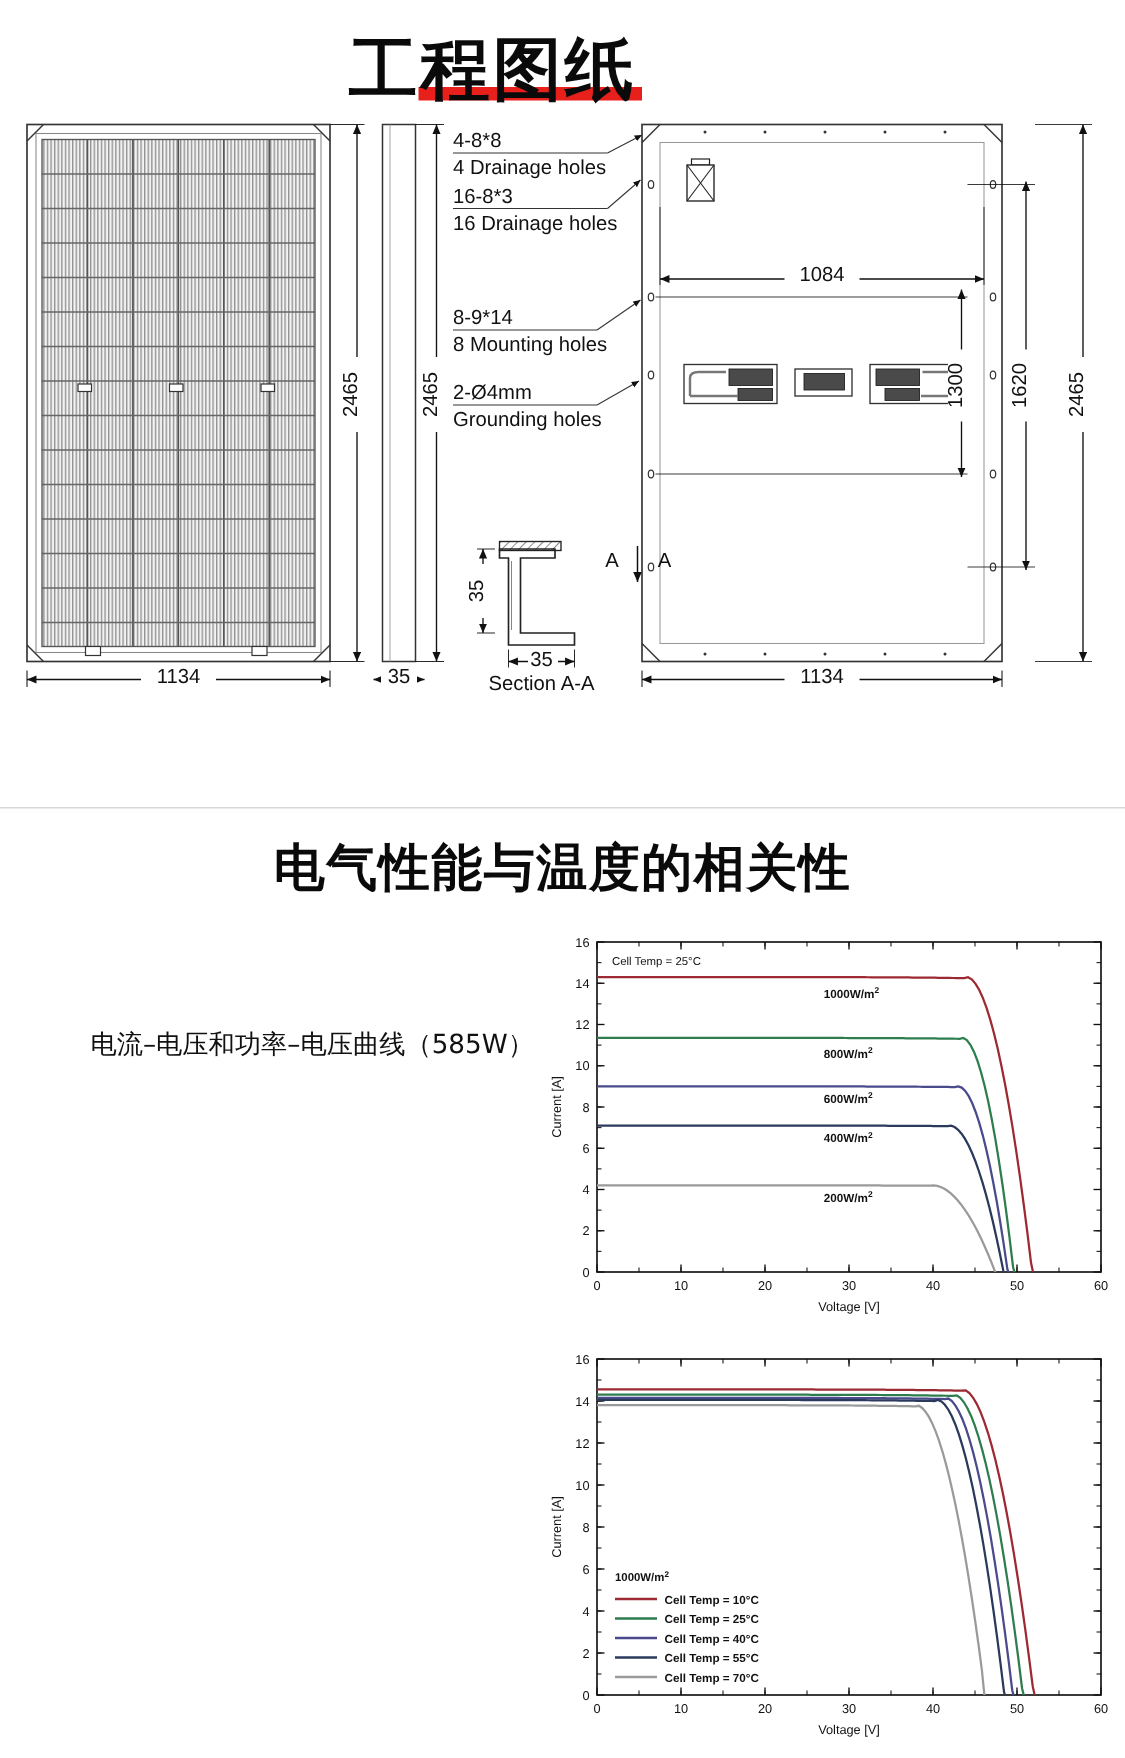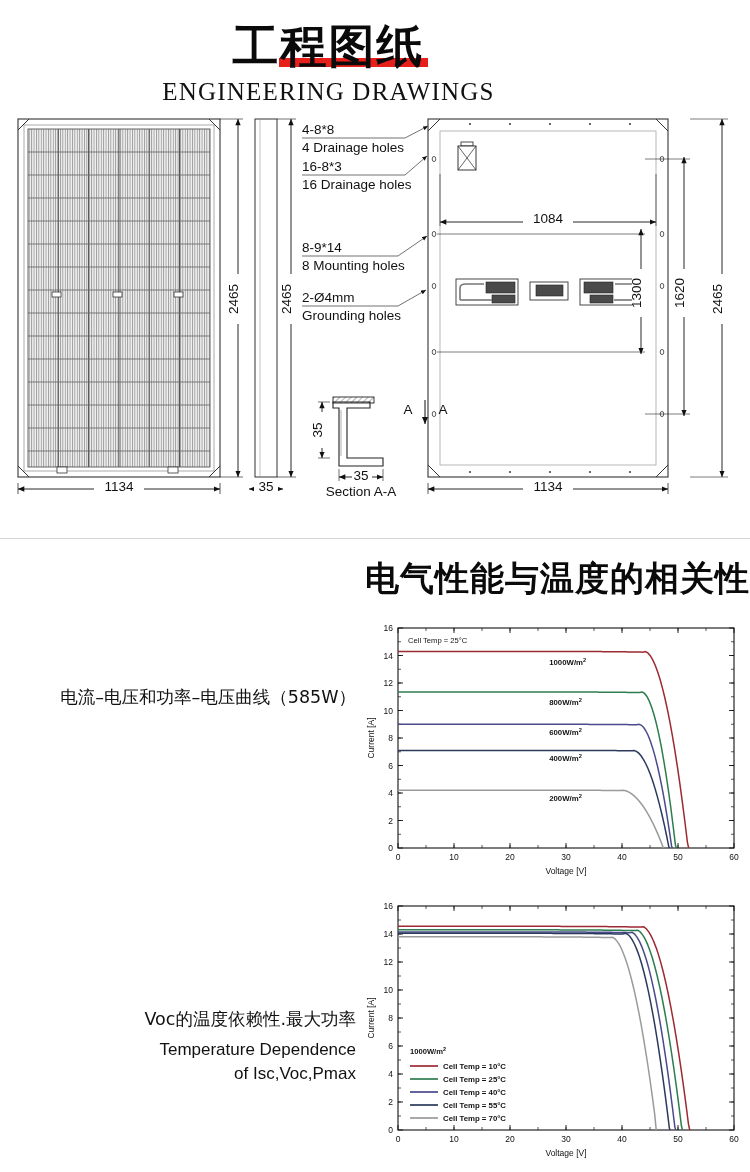--- a/index.html
+++ b/index.html
@@ -53,21 +53,21 @@
     left: 0; top: 538px;
     width: 750px; height: 1px;
     background: #d8d8d8;
   }
 
   
   .section2-title {
     position: absolute;
     left: 0; top: 556px;
     width: 750px;
-    text-align: right;
+    text-align: center;
     font-family: "DejaVu Sans", sans-serif;
     font-size: 34px;
     font-weight: 700;
     letter-spacing: 1px;
     color: #0a0a0a;
   }
 
   
   .chart-block { position: absolute; width: 750px; }
   .chart-block.one { top: 618px; height: 270px; }
@@ -99,21 +99,20 @@
   .plot { position: absolute; left: 362px; top: 0; }
 </style>
 </head>
 <body>
 
 <div class="header">
   <div class="title-cn">
     <span class="underbar"></span>
     <span>工程图纸</span>
   </div>
-  <div class="title-en">ENGINEERING DRAWINGS</div>
 </div>
 
 <div class="drawing-wrap">
 <svg width="750" height="400" viewBox="0 0 750 400" xmlns="http://www.w3.org/2000/svg">
   <defs>
     <marker id="ah" markerWidth="8" markerHeight="8" refX="7" refY="3" orient="auto">
       <path d="M0,0 L7,3 L0,6 z" fill="#111"></path>
     </marker>
     <marker id="ahs" markerWidth="8" markerHeight="8" refX="0" refY="3" orient="auto">
       <path d="M7,0 L0,3 L7,6 z" fill="#111"></path>
@@ -500,25 +499,20 @@
         <text x="187.20000000000002" y="47.125" font-size="7.8" fill="#111" font-weight="600">1000W/m<tspan baseline-shift="super" font-size="5.616px">2</tspan></text>
         <text x="187.20000000000002" y="87" font-size="7.8" fill="#111" font-weight="600">800W/m<tspan baseline-shift="super" font-size="5.616px">2</tspan></text>
         <text x="187.20000000000002" y="117.25000000000001" font-size="7.8" fill="#111" font-weight="600">600W/m<tspan baseline-shift="super" font-size="5.616px">2</tspan></text>
         <text x="187.20000000000002" y="143.375" font-size="7.8" fill="#111" font-weight="600">400W/m<tspan baseline-shift="super" font-size="5.616px">2</tspan></text>
         <text x="187.20000000000002" y="183.25" font-size="7.8" fill="#111" font-weight="600">200W/m<tspan baseline-shift="super" font-size="5.616px">2</tspan></text>
       </svg>
   </div>
 </div>
 
 <div class="chart-block two">
-  <div class="caption two">
-    <div class="cn">Voc的温度依赖性.最大功率</div>
-    <div class="en" style="white-space:pre-line;">Temperature Dependence
-of Isc,Voc,Pmax</div>
-  </div>
   <div class="plot">
     <svg id="chart2" width="382" height="272" xmlns="http://www.w3.org/2000/svg" font-family="Liberation Sans, sans-serif">
         <rect x="36" y="8" width="336" height="224" fill="#fff" stroke="#111" stroke-width="1.1"></rect>
         <g stroke="#111" stroke-width="0.9">
           <line x1="36" y1="232" x2="36" y2="227"></line>
           <line x1="36" y1="8" x2="36" y2="13"></line>
           <line x1="92" y1="232" x2="92" y2="227"></line>
           <line x1="92" y1="8" x2="92" y2="13"></line>
           <line x1="148" y1="232" x2="148" y2="227"></line>
           <line x1="148" y1="8" x2="148" y2="13"></line>

